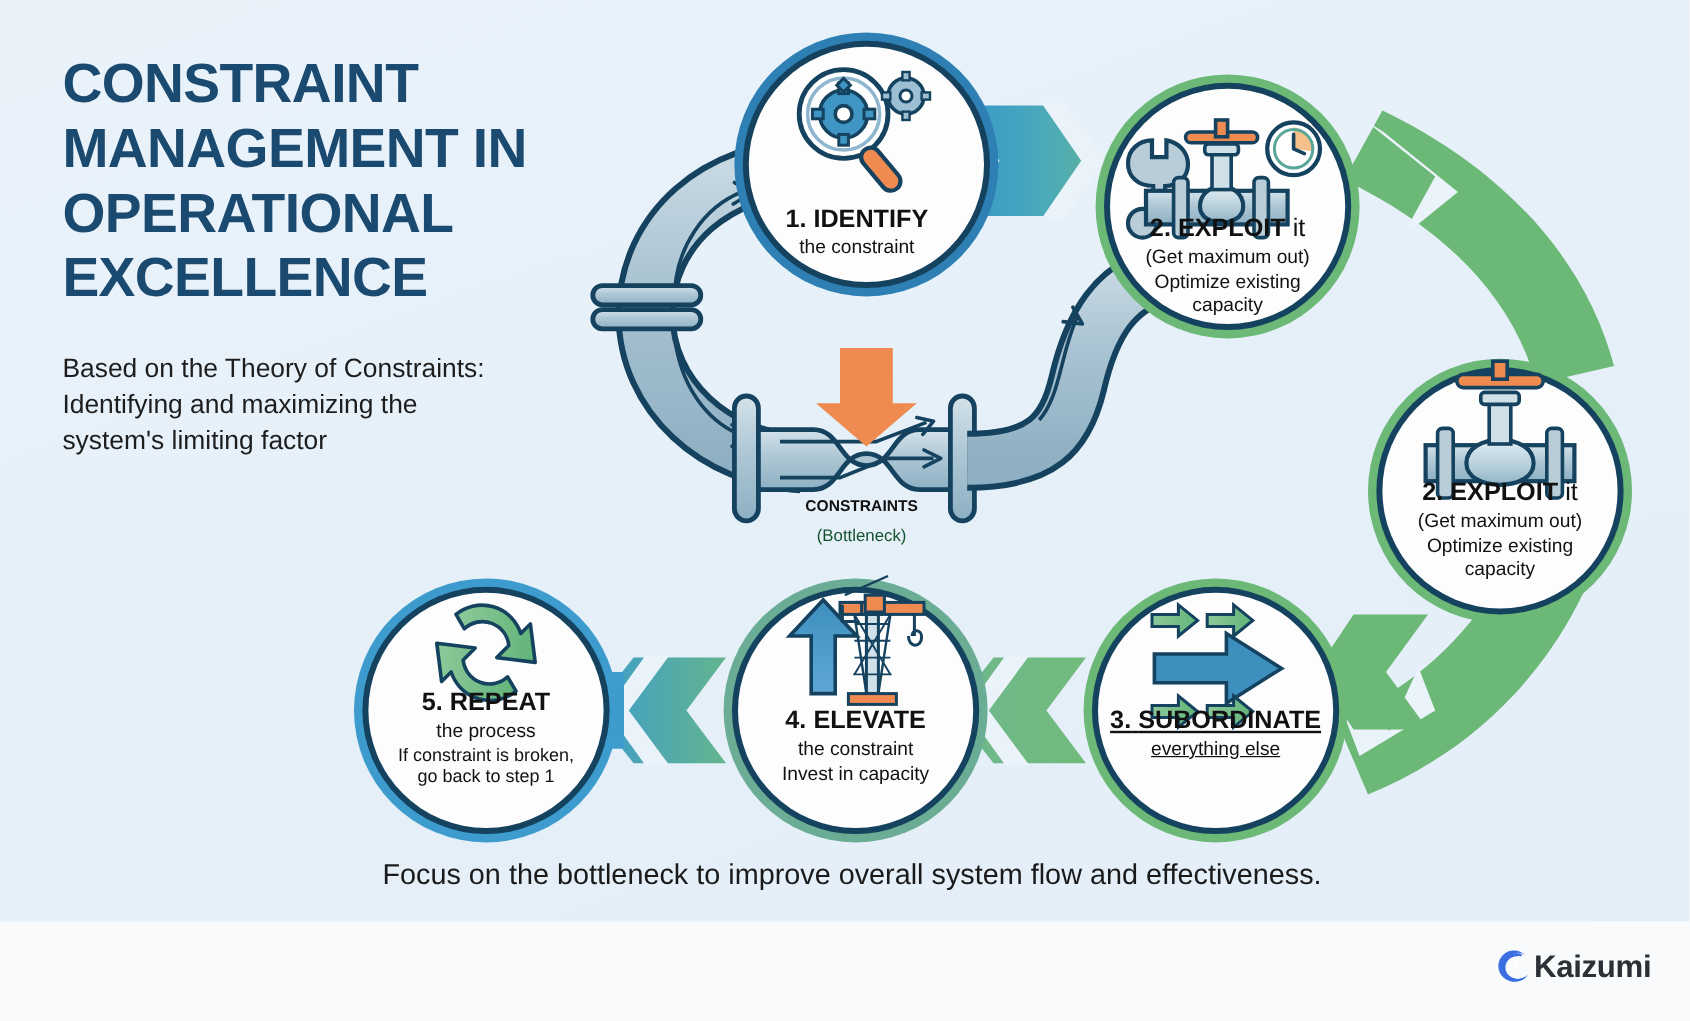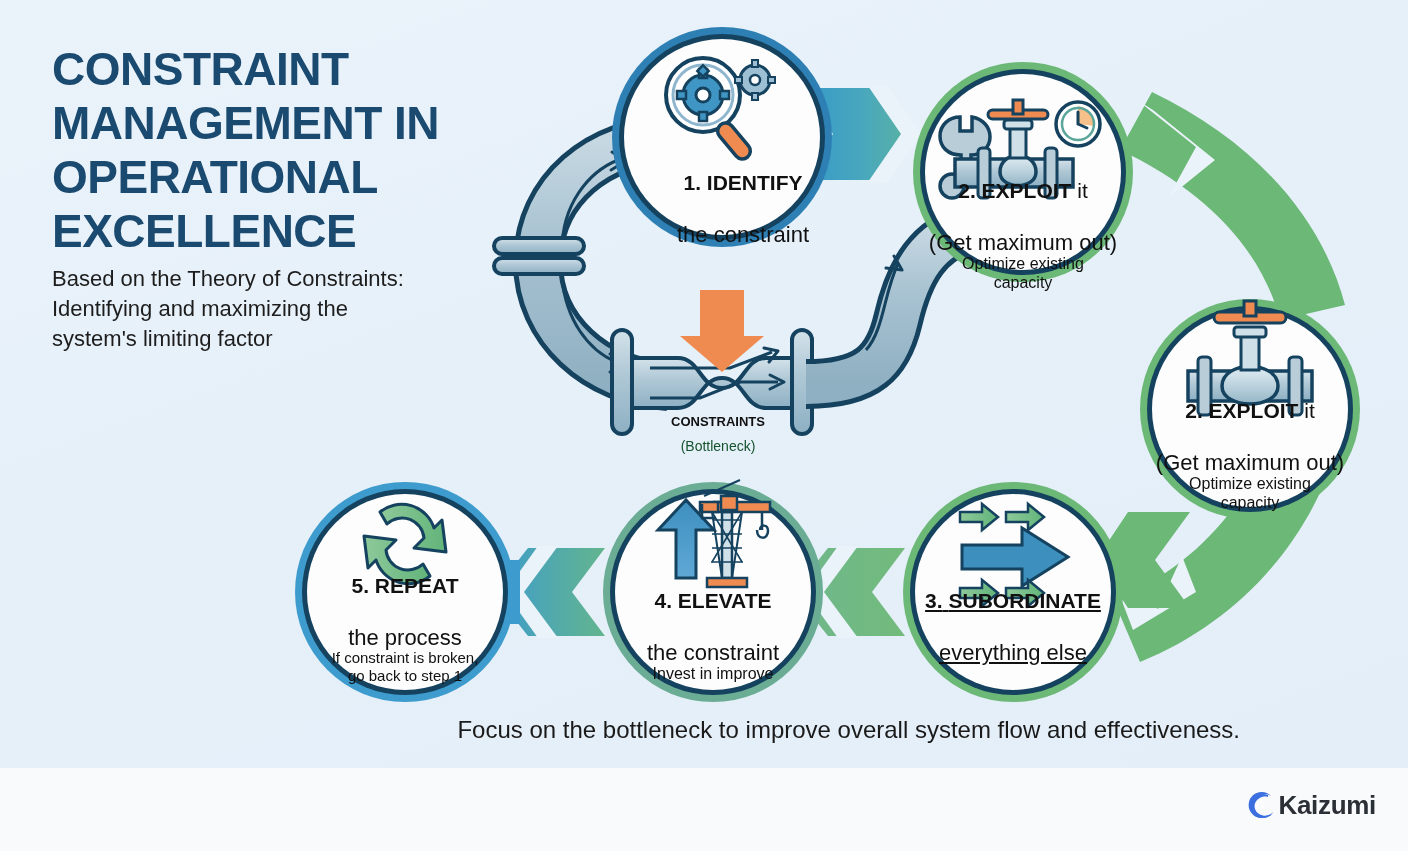--- a/index.html
+++ b/index.html
@@ -21,44 +21,44 @@
   
   #headline{
     position:absolute;left:52px;top:42px;width:470px;
   }
   #title{
     font-size:46px;line-height:54px;font-weight:bold;
     color:#1b4a70;letter-spacing:-0.5px;
     text-transform:uppercase;
   }
   #subtitle{
-    margin-top:6px;
+    margin-top:34px;
     font-size:22px;line-height:30px;color:#1d1d1d;
   }
   
   #diagram{position:absolute;left:0;top:0;width:1408px;height:851px;}
   
   .node-text{
     position:absolute;text-align:center;color:#111;
     pointer-events:none;
   }
   .nt-title{font-size:21px;font-weight:bold;line-height:25px;}
   .nt-title .light{font-weight:normal;}
-  .nt-sub{font-size:22px;line-height:23px;font-weight:normal;margin-top:28px;}
+  .nt-sub{font-size:16px;line-height:23px;font-weight:normal;}
   .nt-small{font-size:16px;line-height:19px;font-weight:normal;}
   .nt-tiny{font-size:15px;line-height:18px;font-weight:normal;}
 
   #bottleneck-label{
     position:absolute;left:578px;top:410px;width:280px;text-align:center;
   }
   #bottleneck-label .bl-1{font-size:13px;font-weight:bold;color:#111;line-height:24px;}
   #bottleneck-label .bl-2{font-size:14px;color:#14532d;line-height:24px;}
 
   #caption{
-    position:absolute;left:180px;top:716px;width:1060px;text-align:right;
+    position:absolute;left:180px;top:716px;width:1060px;text-align:center;
     font-size:24px;color:#1a1a1a;
   }
   
   #brand{
     position:absolute;right:32px;top:788px;
     display:flex;align-items:center;
   }
   #brand-name{
     font-size:26px;font-weight:bold;color:#2b2f36;letter-spacing:-0.3px;
   }
@@ -315,21 +315,21 @@
       <circle cx="405" cy="592" r="98" fill="#fdfdfd"></circle>
       <g>
         <path d="M380,512 A34,34 0 0,1 434,528 L442,520 L446,552 L414,548 L424,538
                  A22,22 0 0,0 387,524 Z" fill="url(#gradGreenArrow)" stroke="#14425f" stroke-width="3" stroke-linejoin="round"></path>
         <path d="M430,576 A34,34 0 0,1 376,560 L368,568 L364,536 L396,540 L386,550
                  A22,22 0 0,0 423,564 Z" fill="url(#gradGreenArrow)" stroke="#14425f" stroke-width="3" stroke-linejoin="round"></path>
       </g>
     </g>
   </svg>
 
-  <div class="node-text" style="left:633px;top:170px;width:220px;">
+  <div class="node-text" style="left:604px;top:170px;width:220px;">
     <div class="nt-title">
       <span>1.</span>
       <span>IDENTIFY</span>
     </div>
     <div class="nt-sub">the constraint</div>
   </div>
 
   <div class="node-text" style="left:913px;top:178px;width:220px;">
     <div class="nt-title">
       <span>2.</span>
@@ -359,21 +359,21 @@
     </div>
     <div class="nt-sub">everything else</div>
   </div>
 
   <div class="node-text" style="left:603px;top:588px;width:220px;">
     <div class="nt-title">
       <span>4.</span>
       <span>ELEVATE</span>
     </div>
     <div class="nt-sub">the constraint</div>
-    <div class="nt-small">Invest in improve</div>
+    <div class="nt-small">Invest in capacity</div>
   </div>
 
   <div class="node-text" style="left:295px;top:573px;width:220px;">
     <div class="nt-title">
       <span>5.</span>
       <span>REPEAT</span>
     </div>
     <div class="nt-sub">the process</div>
     <div class="nt-tiny">If constraint is broken,</div>
     <div class="nt-tiny">go back to step 1</div>

